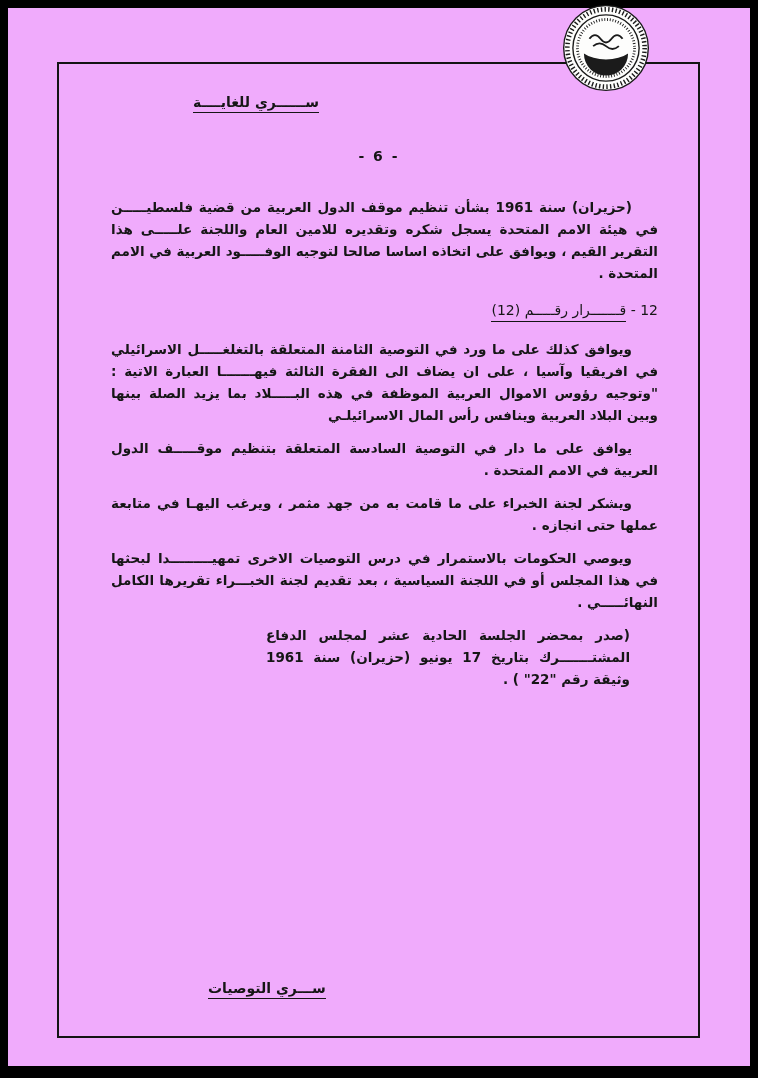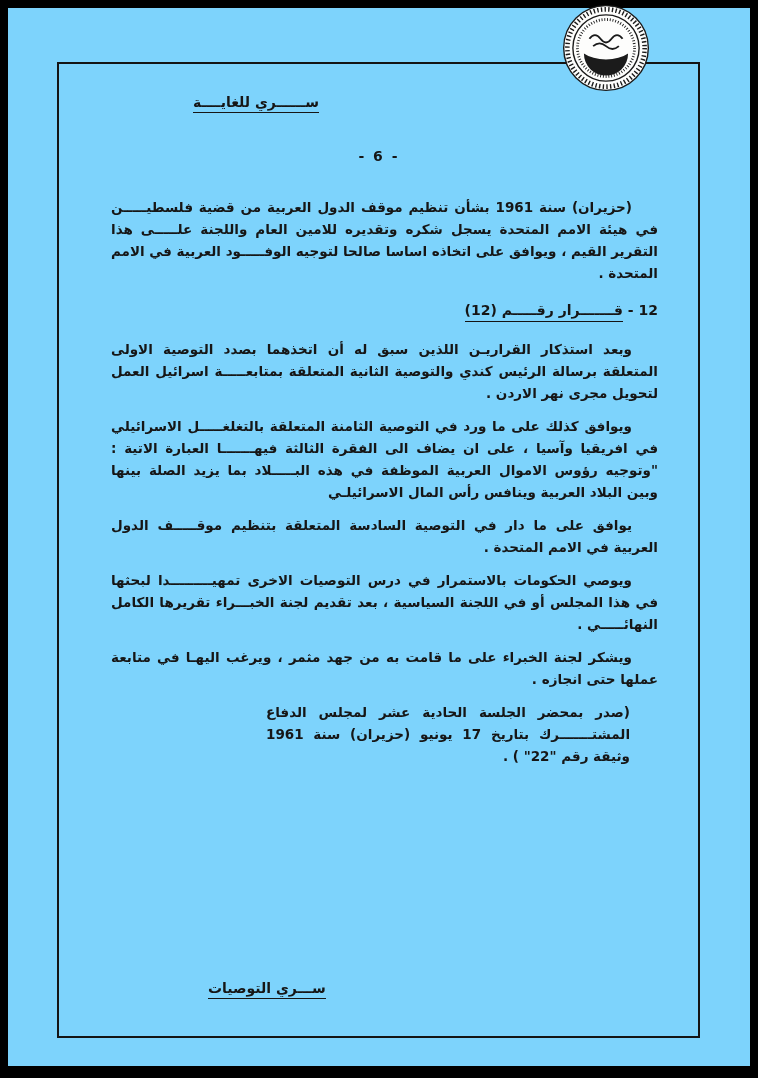--- a/index.html
+++ b/index.html
@@ -2,21 +2,21 @@
 <html lang="ar"><head>
 <meta charset="utf-8">
 <style>
   html,body{margin:0;padding:0;}
   body{
     width:758px;height:1078px;position:relative;background:#000;
     font-family:"DejaVu Sans", sans-serif;overflow:hidden;
   }
   .page{
     position:absolute;left:8px;top:8px;right:8px;bottom:12px;
-    background:#7dd3fc;color:#161616;
+    background:#f0abfc;color:#161616;
   }
   .inner-border{
     position:absolute;left:49px;top:54px;right:50px;bottom:28px;
     border:2px solid #141414;
   }
   .emblem{
     position:absolute;left:552px;top:-6px;width:92px;height:92px;
   }
   .secret{
     position:absolute;font-size:14px;font-weight:bold;
@@ -32,21 +32,21 @@
   .content{
     position:absolute;top:188px;left:103px;right:92px;
     direction:rtl;text-align:justify;
     font-size:13.5px;font-weight:bold;line-height:22px;
   }
   .content p{margin:0 0 11px 0;text-indent:26px;}
   .content p.note{
     text-indent:0;margin:9px 155px 16px 0;margin-right:28px;margin-left:155px;
   }
   .decision-heading{
-    margin:15px 0 17px 0;font-size:14px;font-weight:bold;direction:rtl;
+    margin:15px 0 17px 0;font-size:14px;font-weight:normal;direction:rtl;
   }
   .decision-heading .u{
     border-bottom:1.6px solid #141414;padding-bottom:3px;
   }
   svg .ink{stroke:#1b1b1b;fill:none;}
 </style>
 </head>
 <body>
 
 <div class="page">
@@ -73,29 +73,28 @@
 
     <p>(حزيران) سنة 1961 بشأن تنظيم موقف الدول العربية من قضية فلسطيـــــن في هيئة الامم المتحدة يسجل شكره وتقديره للامين العام واللجنة علـــــى هذا التقرير القيم ، ويوافق على اتخاذه اساسا صالحا لتوجيه الوفـــــود العربية في الامم المتحدة .</p>
 
 
     <h3 class="decision-heading">
       <span>12 -</span>
       <span class="u">قـــــــرار رقـــــم (12)</span>
     </h3>
 
 
-    <p>وبعد استذكار القراريـن اللذين سبق له أن اتخذهما بصدد التوصية الاولى المتعلقة برسالة الرئيس كندي والتوصية الثانية المتعلقة بمتابعـــــة اسرائيل العمل لتحويل مجرى نهر الاردن .</p>
 
     <p>ويوافق كذلك على ما ورد في التوصية الثامنة المتعلقة بالتغلغـــــل الاسرائيلي في افريقيا وآسيا ، على ان يضاف الى الفقرة الثالثة فيهـــــــا العبارة الاتية : "وتوجيه رؤوس الاموال العربية الموظفة في هذه البـــــلاد بما يزيد الصلة بينها وبين البلاد العربية وينافس رأس المال الاسرائيلـي</p>
 
     <p>يوافق على ما دار في التوصية السادسة المتعلقة بتنظيم موقـــــف الدول العربية في الامم المتحدة .</p>
 
+    <p>ويشكر لجنة الخبراء على ما قامت به من جهد مثمر ، ويرغب اليهـا في متابعة عملها حتى انجازه .</p>
+
     <p>ويوصي الحكومات بالاستمرار في درس التوصيات الاخرى تمهيـــــــــدا لبحثها في هذا المجلس أو في اللجنة السياسية ، بعد تقديم لجنة الخبـــراء تقريرها الكامل النهائـــــي .</p>
-
-    <p>ويشكر لجنة الخبراء على ما قامت به من جهد مثمر ، ويرغب اليهـا في متابعة عملها حتى انجازه .</p>
 
     <p class="note">(صدر بمحضر الجلسة الحادية عشر لمجلس الدفاع المشتـــــــرك بتاريخ 17 يونيو (حزيران) سنة 1961 وثيقة رقم "22" ) .</p>
 
   </div>
 
   <div class="secret secret-bottom">ســـري التوصيات</div>
 
 </div>
 
 </body></html>

